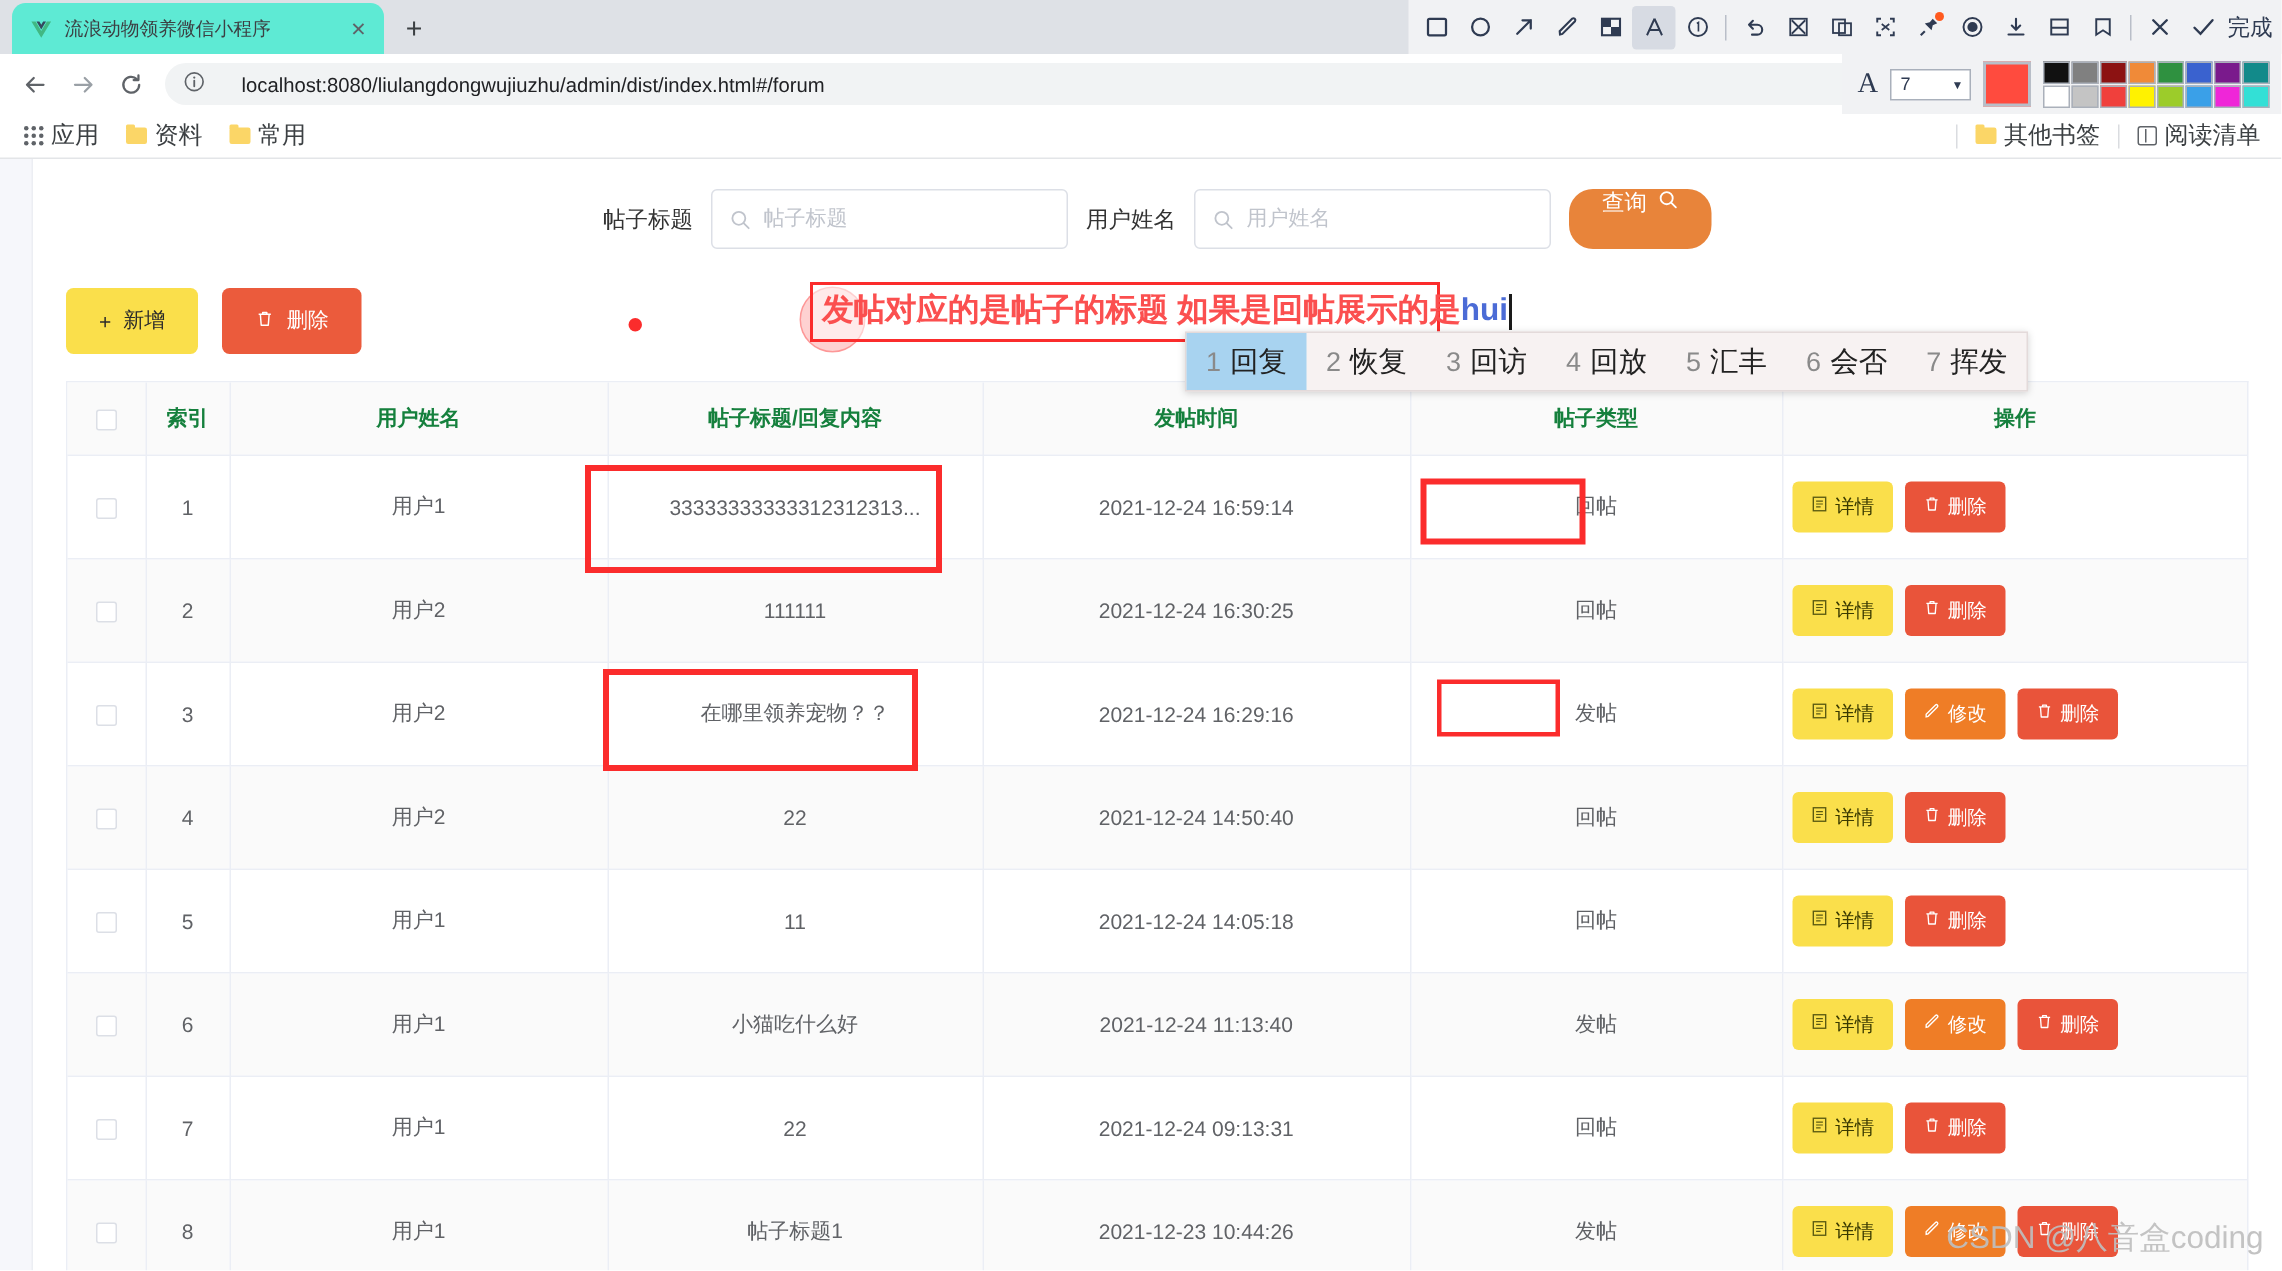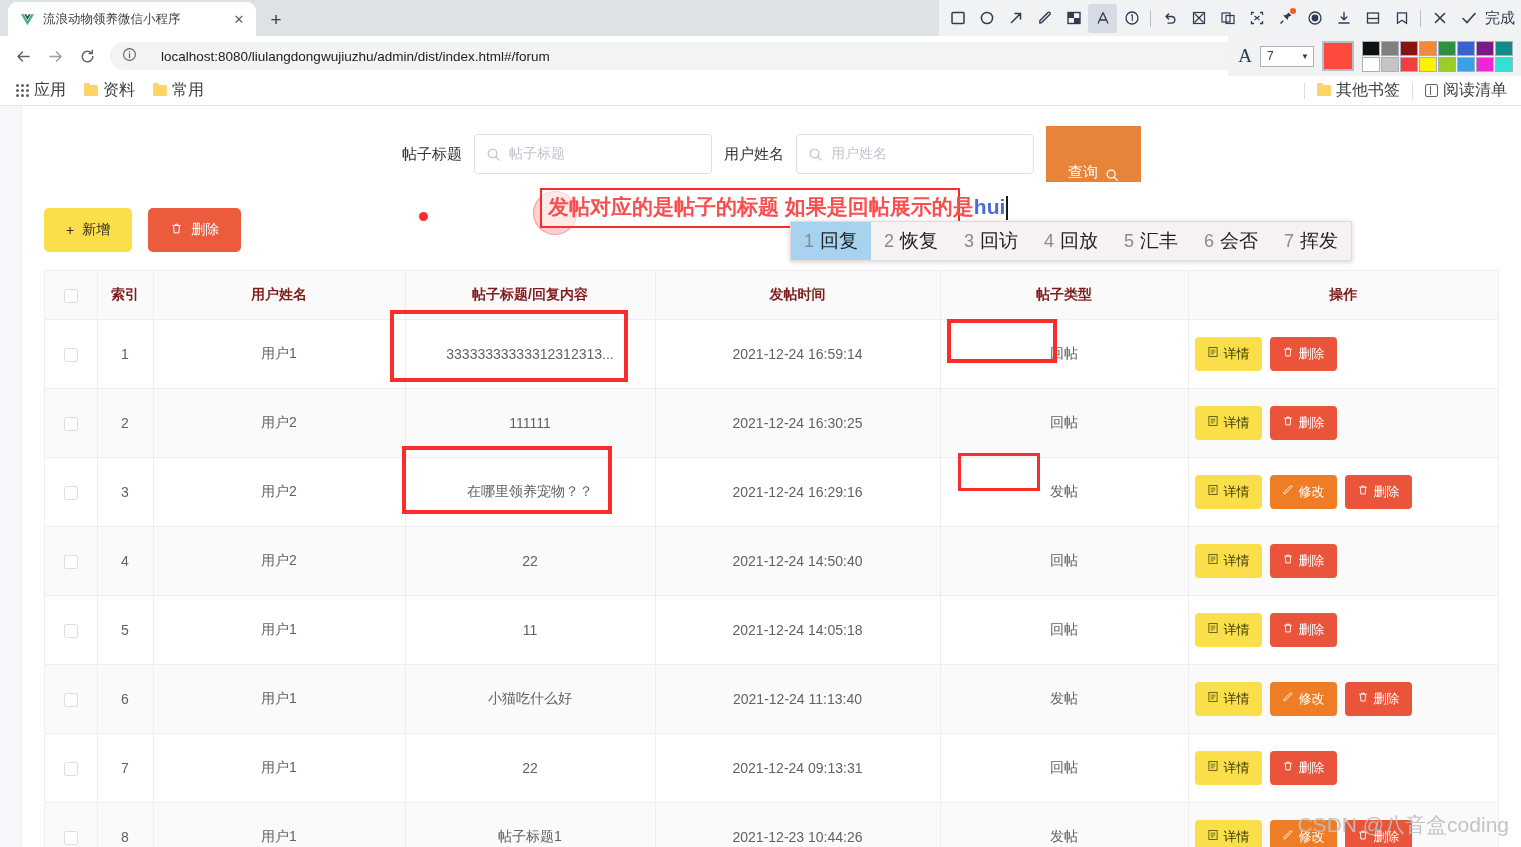--- a/index.html
+++ b/index.html
@@ -14,21 +14,21 @@
 
   
   .browser { width:1521px; height:847px; position:relative; background:#fff; }
 
   
   .tabstrip {
     height:36px; background:#dee1e6; position:relative;
     display:flex; align-items:flex-end; padding-left:8px;
   }
   .tab {
-    height:34px; width:248px; background:#ffffff;
+    height:34px; width:248px; background:#5eead4;
     border-radius:9px 9px 0 0;
     display:flex; align-items:center; gap:8px;
     padding:0 8px 0 12px; position:relative;
   }
   .tab-favicon { width:15px; height:15px; flex:0 0 15px; position:relative; }
   .tab-favicon svg { display:block; }
   .tab-title {
     flex:1; font-size:12.5px; color:#3c4043; white-space:nowrap;
     overflow:hidden; text-overflow:ellipsis;
   }
@@ -146,39 +146,39 @@
     display:flex; align-items:center; justify-content:center;
     gap:12px; padding-top:20px; padding-bottom:4px;
   }
   .filter-label { font-size:15px; color:#333; white-space:nowrap; }
   .filter-input {
     width:238px; height:40px; border:1px solid #dcdfe6; border-radius:4px;
     display:flex; align-items:center; gap:8px; padding:0 11px; background:#fff;
   }
   .filter-ph { font-size:14px; color:#c0c4cc; }
   .btn-search {
-    height:56px; padding:0 22px; background:#e8843a; color:#fff;
-    border-radius:0; display:flex; align-items:flex-end; gap:7px;
+    height:40px; padding:0 22px; background:#e8843a; color:#fff;
+    border-radius:16px; display:flex; align-items:flex-start; gap:7px;
     font-size:15px; white-space:nowrap;
   }
 
   
   .action-row { display:flex; align-items:center; gap:16px; padding:22px 0 0 22px; }
   .btn {
     height:44px; padding:0 22px; border-radius:5px; display:flex;
     align-items:center; gap:8px; font-size:14px; white-space:nowrap;
   }
   .btn-add { background:#fadf4b; color:#2b2b2b; }
   .btn-del { background:#eb5b3c; color:#fff; }
 
   
   .table-wrap { margin:18px 22px 0 22px; border:1px solid #ebeef5; border-bottom:none; }
   table { width:100%; border-collapse:collapse; table-layout:fixed; }
   thead th {
-    background:#fafafa; color:#7f1d1d; font-weight:700; font-size:14px;
+    background:#fafafa; color:#15803d; font-weight:700; font-size:14px;
     height:48px; border-bottom:1px solid #ebeef5; border-right:1px solid #ebeef5;
     text-align:center; padding:0 4px;
   }
   thead th:last-child { border-right:none; }
   tbody td {
     height:69px; border-bottom:1px solid #ebeef5; border-right:1px solid #ebeef5;
     text-align:center; font-size:14px; color:#606266; padding:0 6px;
     overflow:hidden; white-space:nowrap; text-overflow:ellipsis;
   }
   tbody td:last-child { border-right:none; }

